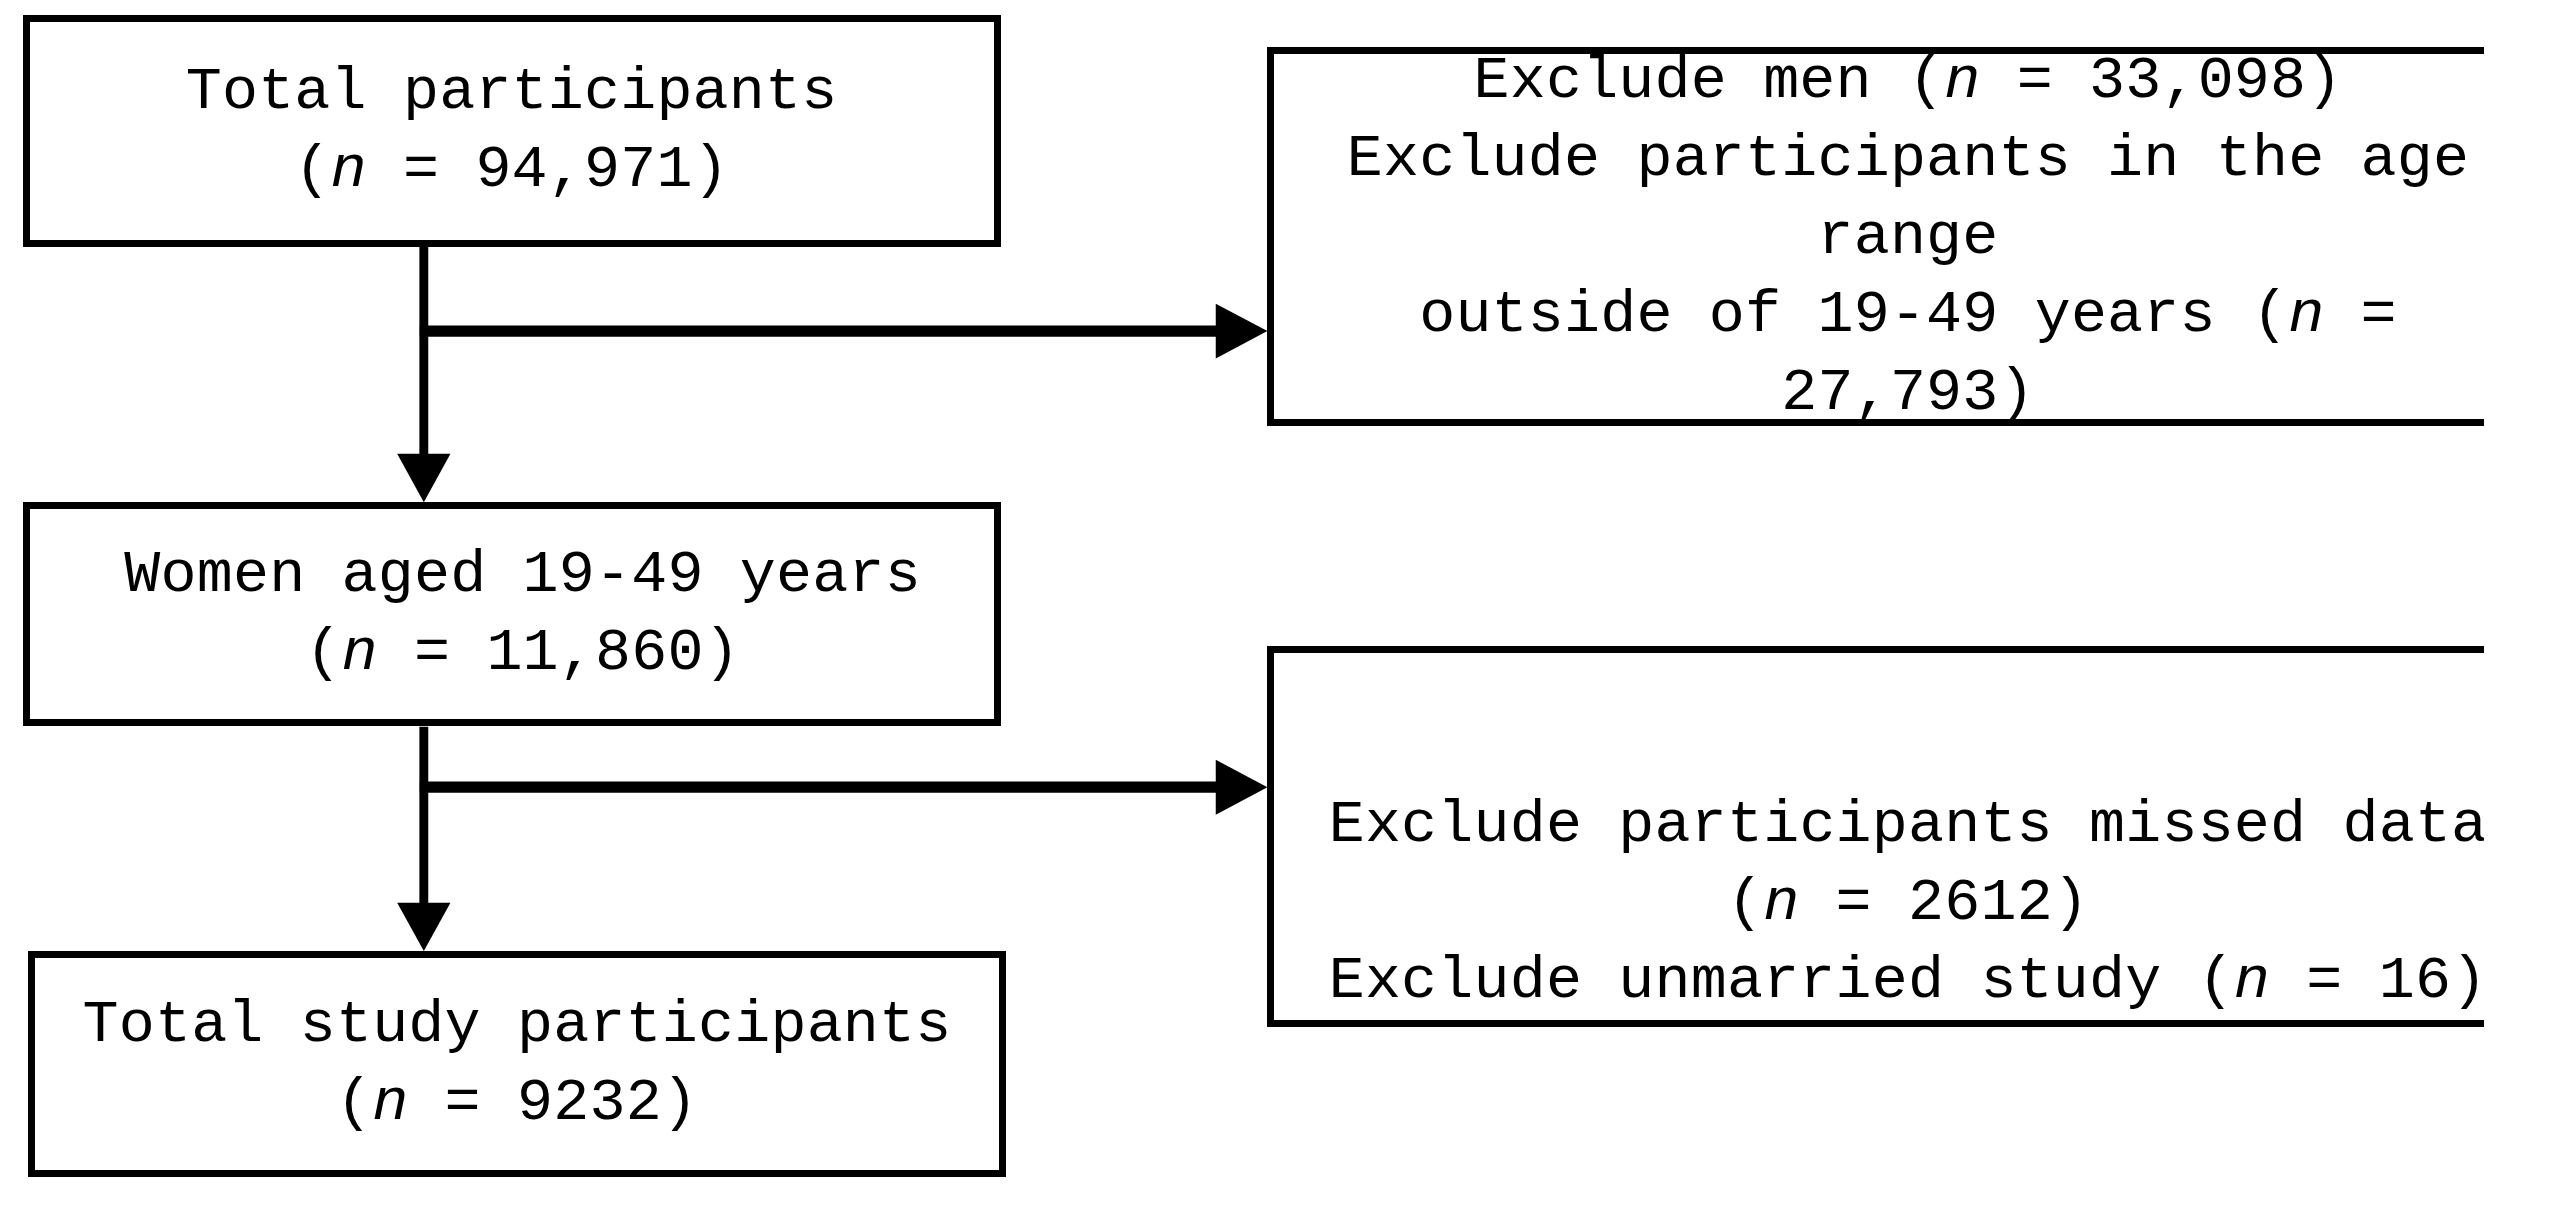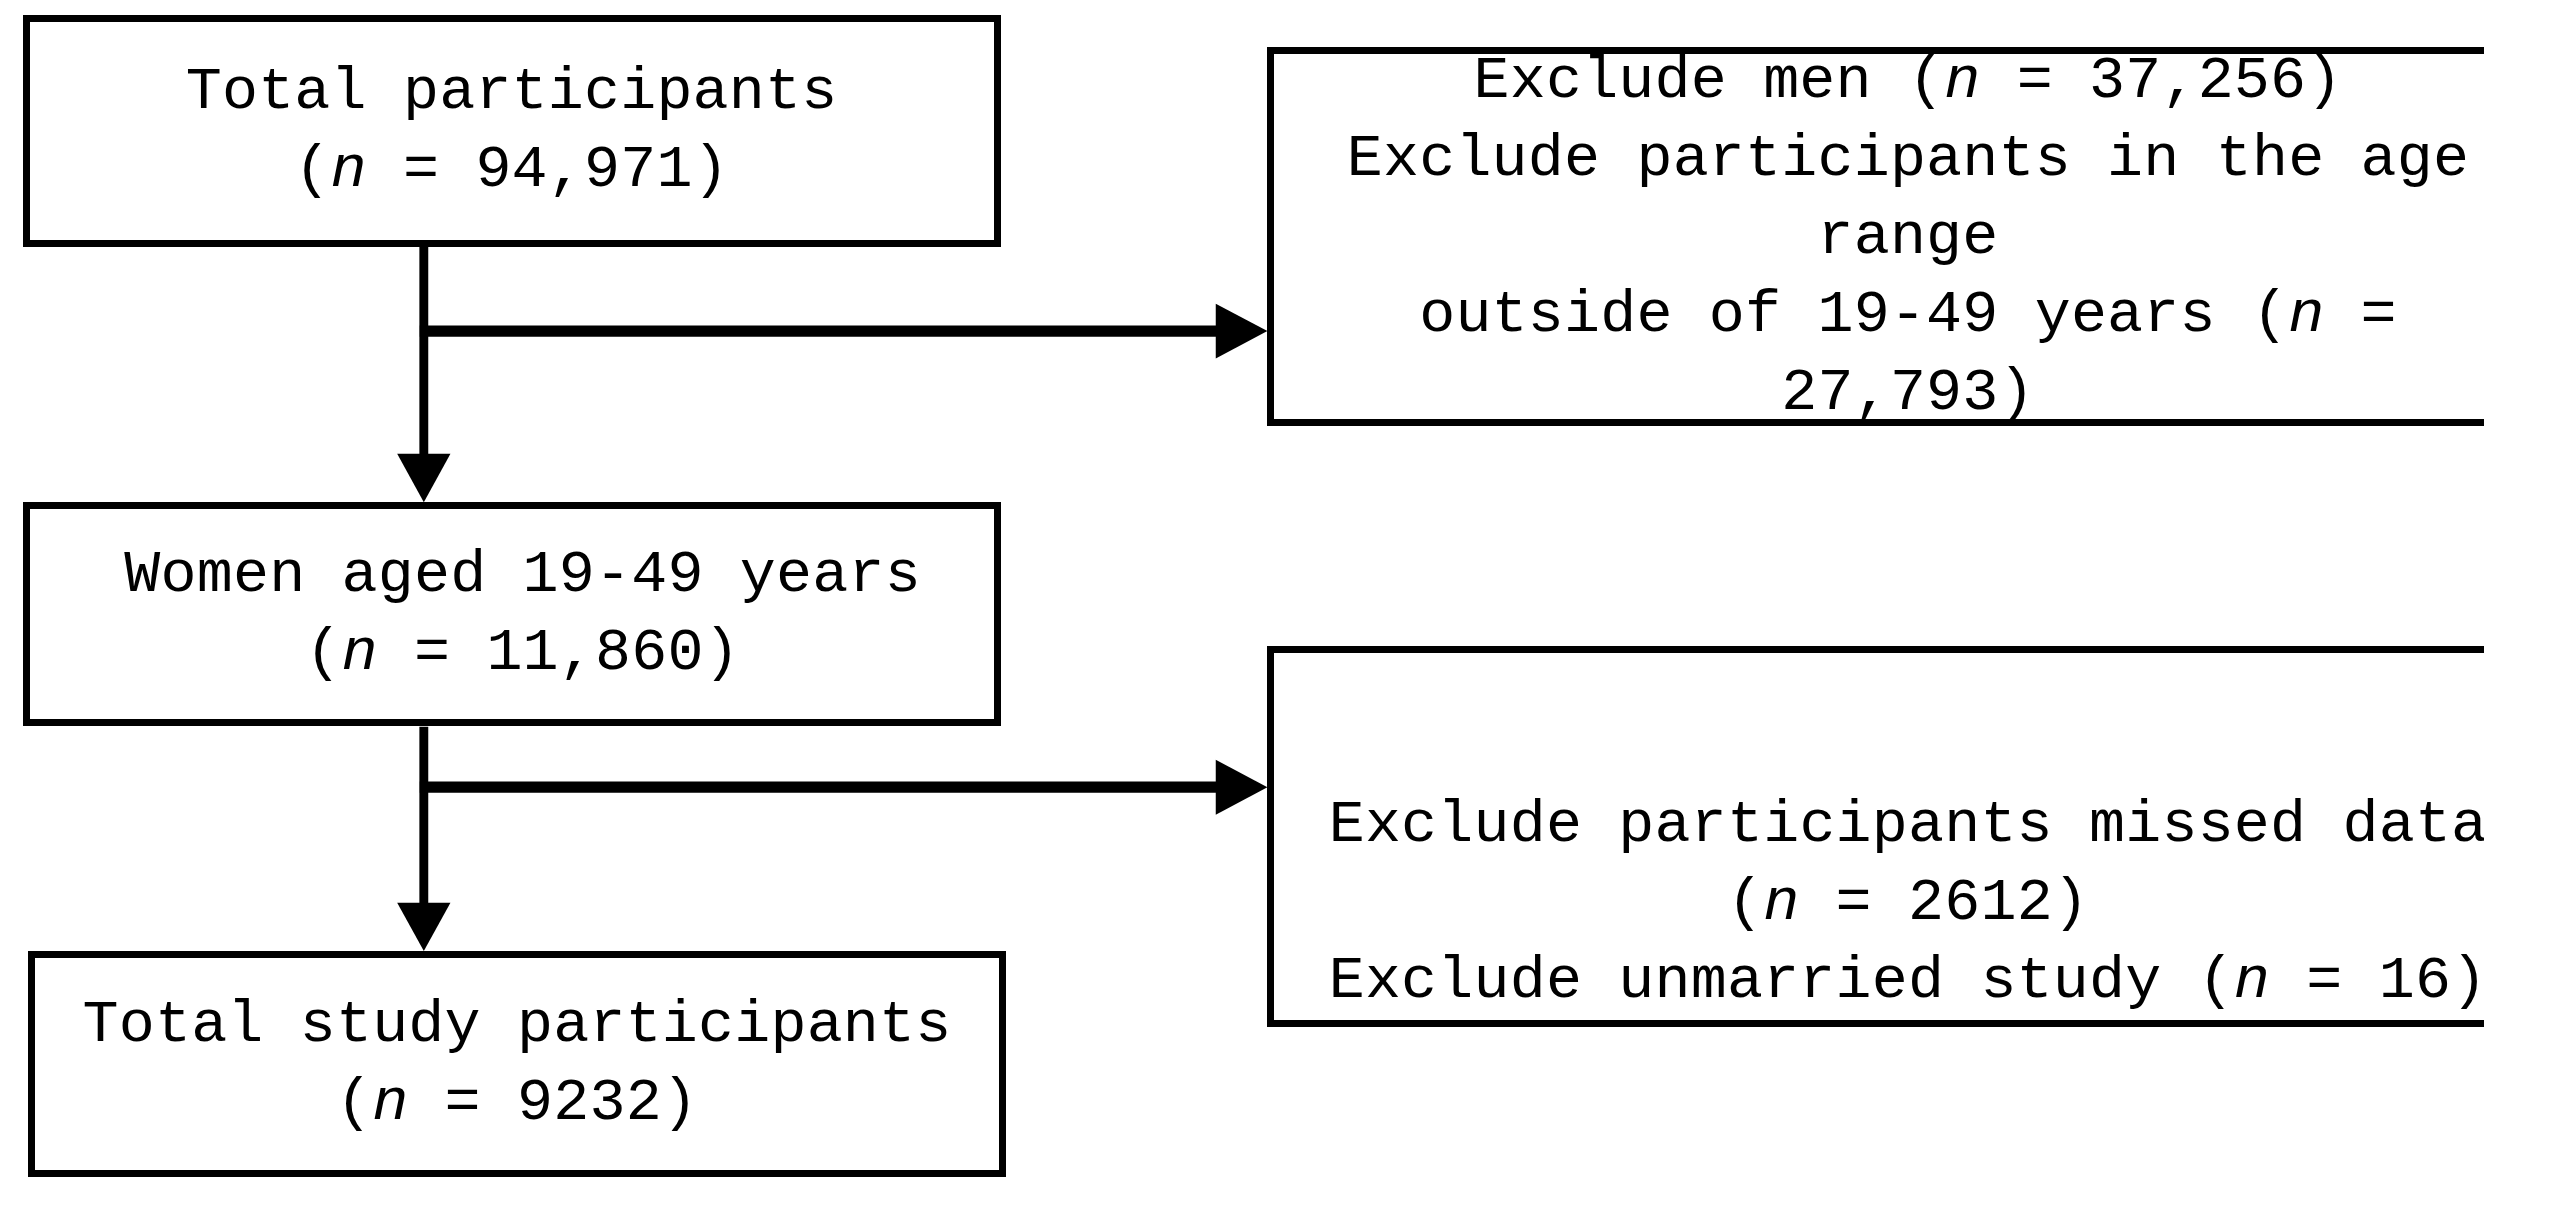--- a/index.html
+++ b/index.html
@@ -92,21 +92,21 @@
       <line class="branch" x1="520" y1="975" x2="1528" y2="975"></line>
       <polygon class="arrow-fill" points="1570,975 1506,941 1506,1009"></polygon>
     </g>
   </svg>
 
   <div class="flow-box" id="box-total-participants">
     <span class="box-text"><span>Total participants</span><br><span>(</span><span class="nvar">n</span><span> = 94,971)</span></span>
   </div>
 
   <div class="flow-box" id="box-exclude-men-age">
-    <span class="box-text"><span>Exclude men (</span><span class="nvar">n</span><span> = 37,256)</span><br><span>Exclude participants in the age range</span><br><span>outside of 19-49 years (</span><span class="nvar">n</span><span> = 27,793)</span></span>
+    <span class="box-text"><span>Exclude men (</span><span class="nvar">n</span><span> = 33,098)</span><br><span>Exclude participants in the age range</span><br><span>outside of 19-49 years (</span><span class="nvar">n</span><span> = 27,793)</span></span>
   </div>
 
   <div class="flow-box" id="box-women-aged">
     <span class="box-text"><span>Women aged 19-49 years</span><br><span>(</span><span class="nvar">n</span><span> = 11,860)</span></span>
   </div>
 
   <div class="flow-box" id="box-exclude-missing-unmarried">
     <span class="box-text"><span>Exclude participants missed data</span><br><span>(</span><span class="nvar">n</span><span> = 2612)</span><br><span>Exclude unmarried study (</span><span class="nvar">n</span><span> = 16)</span></span>
   </div>
 

